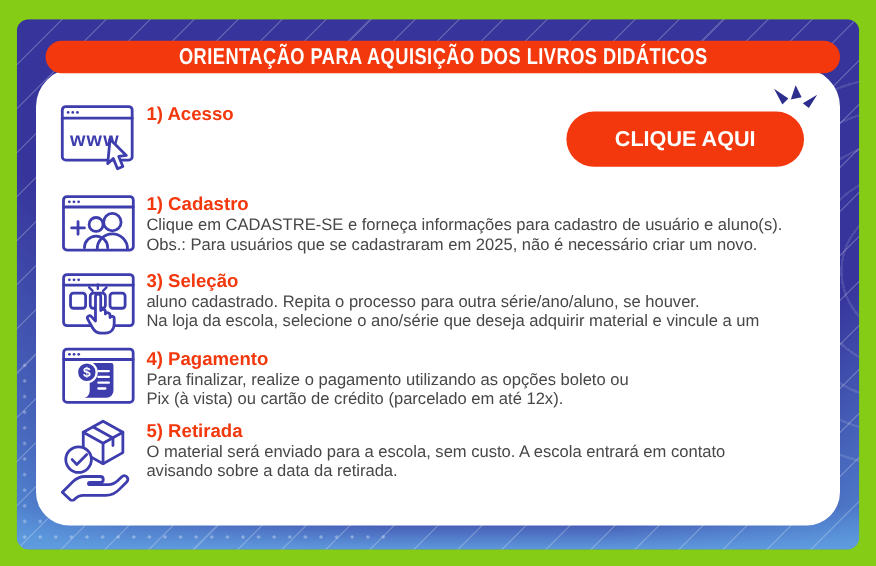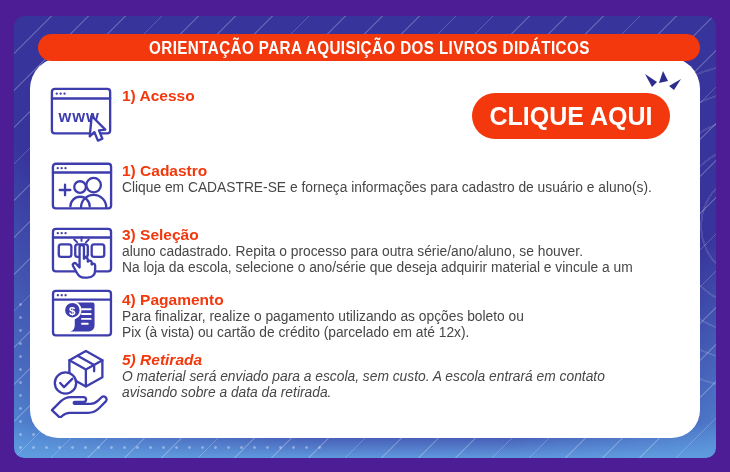--- a/index.html
+++ b/index.html
@@ -1,17 +1,17 @@
 <!DOCTYPE html>
 <html><head>
 <meta charset="utf-8">
 <style>
   html,body { margin:0; padding:0; background:#ffffff; }
   .page {
-    position:relative; width:730px; height:472px; background:#4c1d95;
+    position:relative; width:730px; height:472px; background:#84cc16;
     font-family:"Liberation Sans", sans-serif; overflow:hidden;
   }
   .panel {
     position:absolute; left:14px; top:16px; width:702px; height:442px; border-radius:10px;
     background:
       linear-gradient(to top, rgba(96,158,224,0.95) 0%, rgba(96,158,224,0) 8%),
       linear-gradient(45deg, rgba(86,148,218,0.95) 0%, rgba(86,148,218,0.55) 9%, rgba(86,148,218,0) 28%),
       linear-gradient(315deg, rgba(86,148,218,0.85) 0%, rgba(86,148,218,0) 20%),
       #37349B;
   }
@@ -41,25 +41,25 @@
   .card {
     position:absolute; left:16px; top:41px; width:670px; height:381px; z-index:2;
     background:#ffffff; border-radius:32px 32px 28px 28px;
   }
   .step { position:absolute; left:12px; width:648px; }
   .step .ic { position:absolute; left:0; top:-2px; width:80px; display:flex; justify-content:center; }
   .step .txt { margin-left:80px; }
   .step-title { color:#F2380C; font-weight:bold; font-size:15.5px; line-height:19px; }
   .step-line  { color:#474747; font-size:13.8px; line-height:15.8px; }
   .s1 { top:29px; }  .s1 .txt .step-line { max-width:345px; }
-  .s2 { top:104px; } .s3 { top:168px; } .s4 { top:233px; } .s5 { top:293px;font-style:italic; }
+  .s2 { top:104px; } .s3 { top:168px; } .s4 { top:233px; } .s5 { top:293px; }
   .cta {
     position:absolute; left:442px; top:36px; width:198px; height:46px; z-index:4;
     background:#F2380C; border:none; border-radius:23px; cursor:pointer;
-    color:#ffffff; font-family:"Liberation Sans",sans-serif; font-weight:bold; font-size:25px;
+    color:#ffffff; font-family:"Liberation Sans",sans-serif; font-weight:bold; font-size:18px;
     display:flex; align-items:center; justify-content:center; letter-spacing:0;
   }
   .sparkle { position:absolute; left:613px; top:13px; z-index:5; }
   svg.step-svg { display:block; }
 </style>
 </head>
 <body>
 
 <div class="page">
   <div class="panel">
@@ -101,20 +101,21 @@
             <path d="M10,31 h11 M15.5,25.5 v11"></path>
             <circle cx="31" cy="28" r="6"></circle>
             <path d="M21,48 a10,10 0 0 1 20,0"></path>
             <circle cx="45" cy="26" r="7.5"></circle>
             <path d="M32,49 a13,13 0 0 1 26,0"></path>
           </svg>
         </div>
         <div class="txt">
           <div class="step-title">1) Cadastro</div>
           <div class="step-line">Clique em CADASTRE-SE e forneça informações para cadastro de usuário e aluno(s).</div>
+          <div class="step-line">Obs.: Para usuários que se cadastraram em 2025, não é necessário criar um novo.</div>
         </div>
       </div>
 
       <div class="step s3">
         <div class="ic">
           <svg class="step-svg" width="64" height="60" viewBox="0 0 66 62" fill="none" stroke="#3E3DAE" stroke-width="2.4" stroke-linecap="round" stroke-linejoin="round">
             <rect x="3" y="6" width="60" height="44" rx="3"></rect>
             <line x1="3" y1="15" x2="63" y2="15"></line>
             <circle cx="8" cy="10.5" r="1.2" fill="#3E3DAE" stroke="none"></circle>
             <circle cx="12" cy="10.5" r="1.2" fill="#3E3DAE" stroke="none"></circle>

